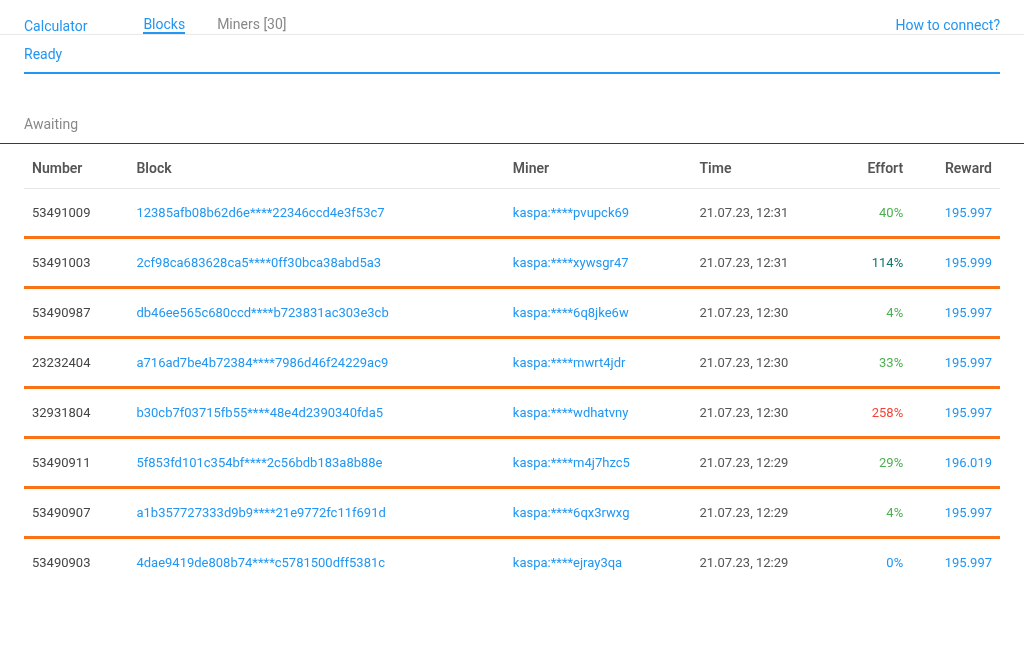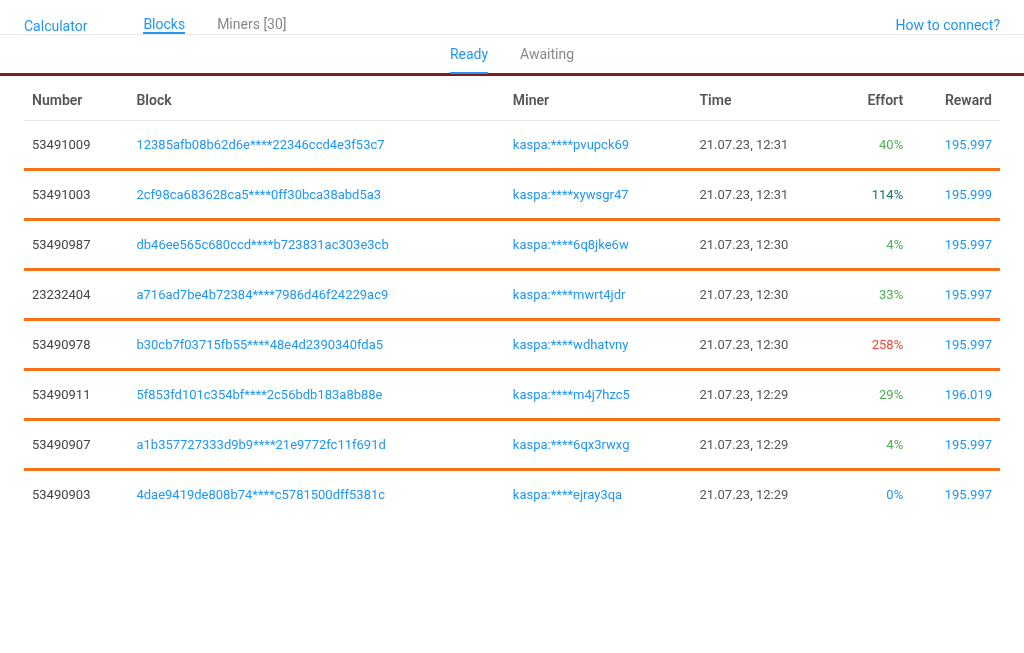--- a/index.html
+++ b/index.html
@@ -49,22 +49,23 @@
     .how-to-connect {
       color: #2196f3;
       text-decoration: none;
       font-size: 14px;
     }
     .sub-tabs {
       display: flex;
       gap: 32px;
       padding: 0 24px;
       justify-content: center;
-      border-bottom: 3px solid #7f1d1d;
+      border-bottom: 1px solid #7f1d1d;
       margin-bottom: 0;
+      flex-direction: column;
     }
     .tab-secondary {
       padding: 10px 0;
       cursor: pointer;
       font-size: 14px;
       color: #888;
       border-bottom: 2px solid transparent;
       position: relative;
       top: 1px;
     }
@@ -194,21 +195,21 @@
     </tr>
         <tr>
       <td class="number">23232404</td>
       <td class="block-hash">a716ad7be4b72384****7986d46f24229ac9</td>
       <td class="miner">kaspa:****mwrt4jdr</td>
       <td class="time">21.07.23, 12:30</td>
       <td class="effort effort-green">33%</td>
       <td class="reward">195.997</td>
     </tr>
         <tr>
-      <td class="number">53490978</td>
+      <td class="number">32931804</td>
       <td class="block-hash">b30cb7f03715fb55****48e4d2390340fda5</td>
       <td class="miner">kaspa:****wdhatvny</td>
       <td class="time">21.07.23, 12:30</td>
       <td class="effort effort-red">258%</td>
       <td class="reward">195.997</td>
     </tr>
         <tr>
       <td class="number">53490911</td>
       <td class="block-hash">5f853fd101c354bf****2c56bdb183a8b88e</td>
       <td class="miner">kaspa:****m4j7hzc5</td>

